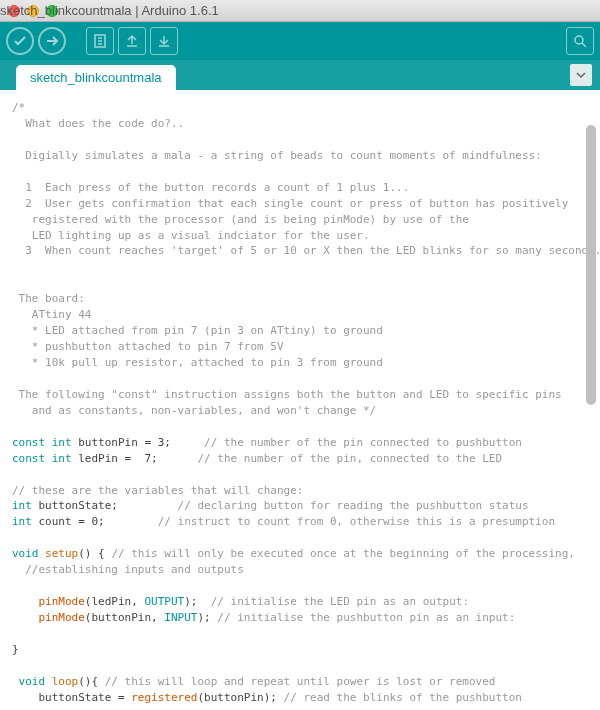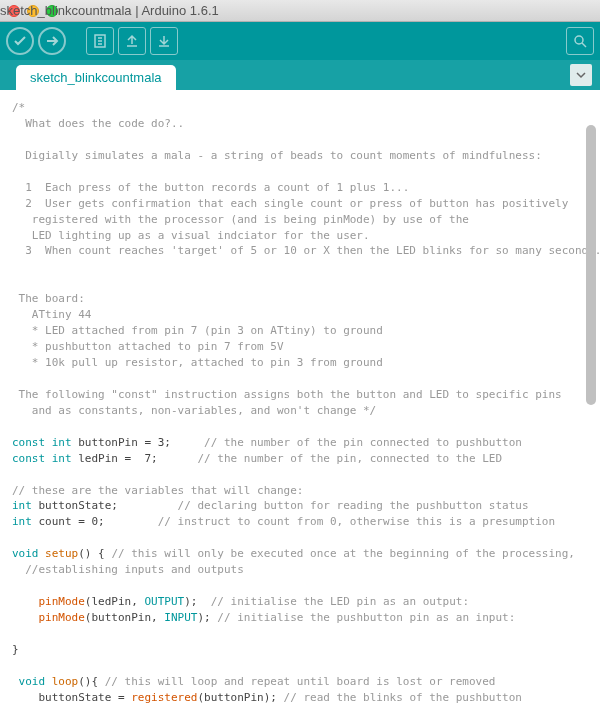--- a/index.html
+++ b/index.html
@@ -119,21 +119,21 @@
 <span class="kw">int </span><span class="tx">count = 0;        </span><span class="cm">// instruct to count from 0, otherwise this is a presumption</span>
 
 <span class="kw">void</span><span class="ty"> setup</span><span class="tx">() { </span><span class="cm">// this will only be executed once at the beginning of the processing,</span>
 <span class="cm">  //establishing inputs and outputs</span>
 
 <span class="fn">    pinMode</span><span class="tx">(ledPin, </span><span class="kw">OUTPUT</span><span class="tx">);  </span><span class="cm">// initialise the LED pin as an output:</span>
 <span class="fn">    pinMode</span><span class="tx">(buttonPin, </span><span class="kw">INPUT</span><span class="tx">); </span><span class="cm">// initialise the pushbutton pin as an input:</span>
 
 <span class="tx">}</span>
 
-<span class="kw"> void</span><span class="ty"> loop</span><span class="tx">(){ </span><span class="cm">// this will loop and repeat until board is lost or removed</span>
+<span class="kw"> void</span><span class="ty"> loop</span><span class="tx">(){ </span><span class="cm">// this will loop and repeat until power is lost or removed</span>
 <span class="tx">    buttonState = </span><span class="fn">registered</span><span class="tx">(buttonPin); </span><span class="cm">// read the blinks of the pushbutton</span>
 
 
 
 </div>
 <div class="scrollbar">
       <div class="thumb"></div>
     </div>
 </div>
 

